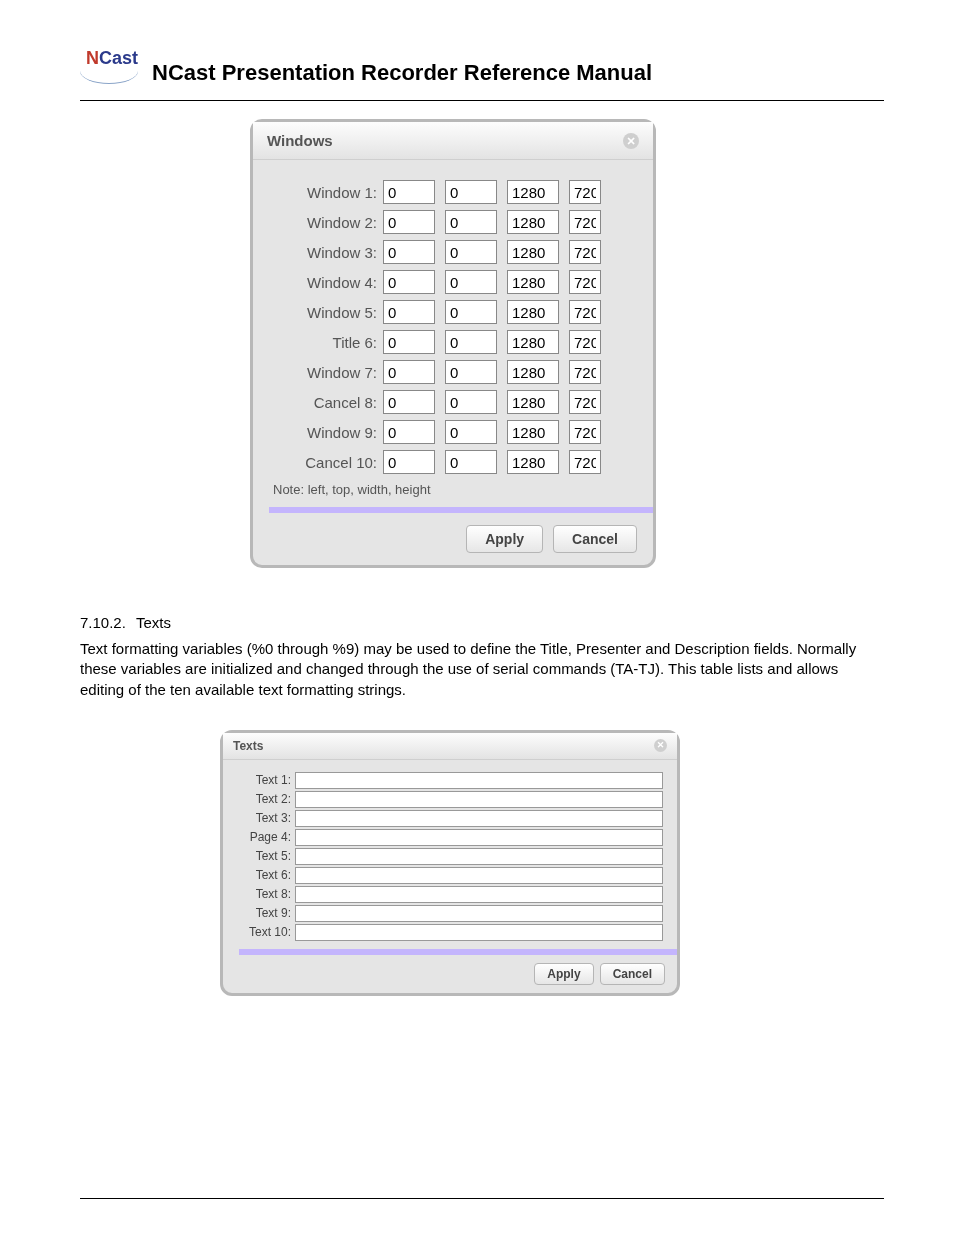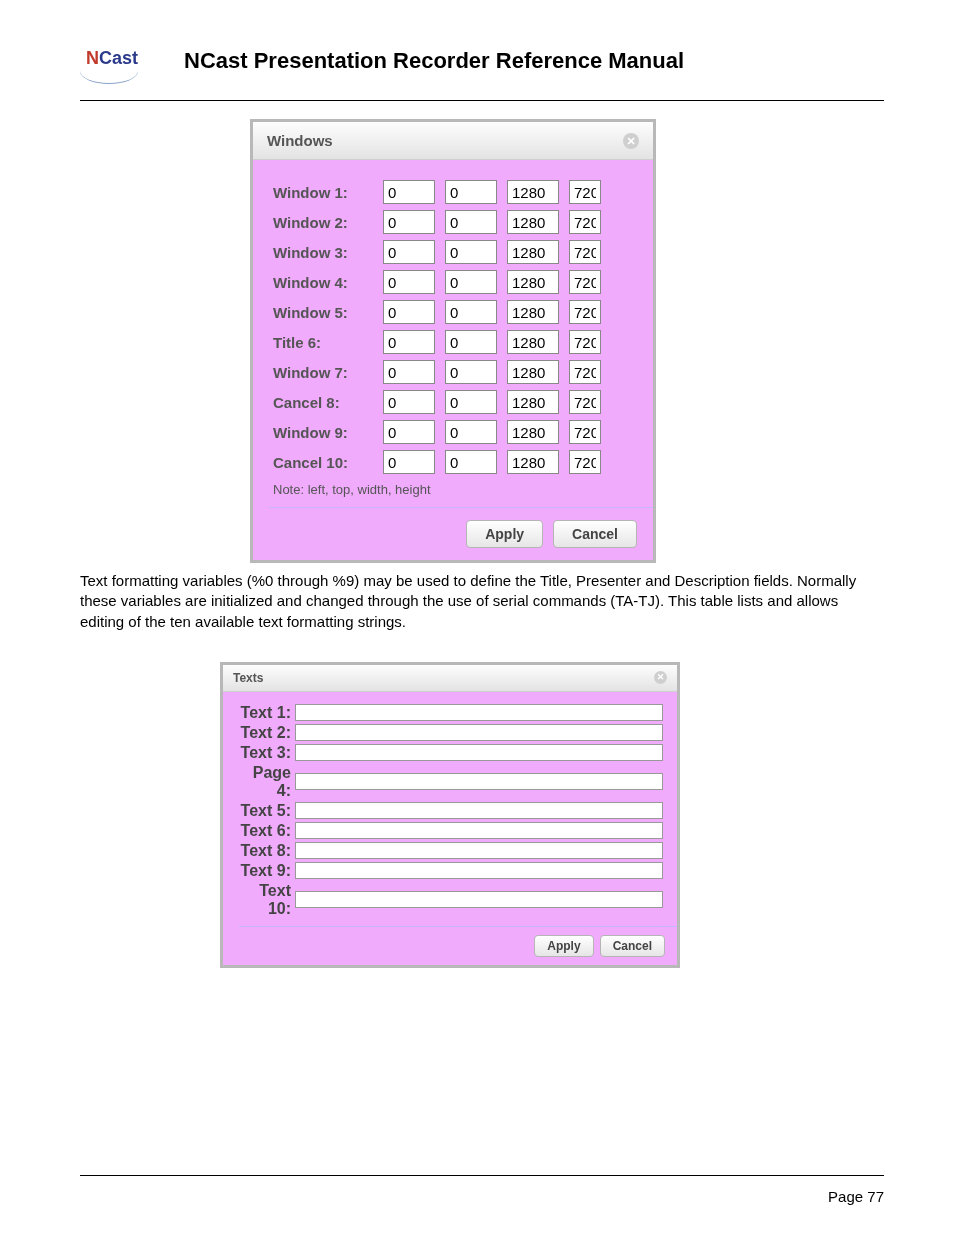--- a/index.html
+++ b/index.html
@@ -12,22 +12,22 @@
     background: #fff;
   }
   .page {
     width: 954px;
     min-height: 1235px;
     padding: 48px 70px 30px 80px;
     position: relative;
   }
   .header-row {
     display: flex;
-    align-items: flex-start;
-    gap: 44px;
+    align-items: flex-end;
+    gap: 12px;
   }
   .logo {
     width: 60px;
     height: 38px;
     position: relative;
   }
   .logo .arc {
     position: absolute;
     left: 0; top: 8px;
     width: 58px; height: 28px;
@@ -55,22 +55,22 @@
     margin: 14px 0 18px 0;
     border: none;
     border-top: 1px solid #000;
   }
   .embed-wrap1 { margin-left: 170px; }
   .embed-wrap2 { margin-left: 140px; }
 
   
   .dlg {
     border: 3px solid #b8b8b8;
-    border-radius: 0;
-    background: #f0abfc;
+    border-radius: 12px;
+    background: #e5e5e5;
   }
   .dlg-header {
     background: linear-gradient(#fdfdfd, #e3e3e3);
     color: #555;
     font-weight: bold;
     padding: 10px 14px;
     display: flex;
     justify-content: space-between;
     align-items: center;
     border-bottom: 1px solid #cfcfcf;
@@ -80,21 +80,21 @@
     border-radius: 50%;
     background: #cfcfcf;
     color: #fff;
     font-size: 11px;
     line-height: 16px;
     text-align: center;
     cursor: pointer;
   }
   .dlg-body { padding: 14px 20px 10px 20px; }
   .dlg-footer {
-    border-top: 1px solid #c4b5fd;
+    border-top: 6px solid #c4b5fd;
     padding: 12px 16px;
     display: flex;
     justify-content: flex-end;
     gap: 10px;
     margin-left: 16px;
   }
   .btn {
     background: linear-gradient(#ffffff, #e6e6e6);
     border: 1px solid #b5b5b5;
     border-radius: 4px;
@@ -113,22 +113,23 @@
   
   .win-dlg { width: 406px; }
   .win-dlg .dlg-header { font-size: 15px; }
   .win-row {
     display: flex;
     align-items: center;
     margin: 6px 0;
   }
   .win-label {
     width: 110px;
+    text-align: right;
     padding-right: 6px;
-    font-weight: bold;
+    font-weight: normal;
     color: #555;
     font-size: 15px;
   }
   .win-row input {
     height: 24px;
     border: 1px solid #888;
     padding: 0 4px;
     font-size: 15px;
     font-family: Arial, sans-serif;
   }
@@ -140,23 +141,23 @@
   
   .txt-dlg { width: 460px; }
   .txt-dlg .dlg-header { font-size: 12px; padding: 6px 10px; }
   .txt-dlg .dlg-header .close-icon { width: 13px; height: 13px; font-size: 9px; line-height: 13px; }
   .txt-dlg .dlg-body { padding: 10px 14px 6px 14px; }
   .txt-row { display: flex; align-items: center; margin: 2px 0; }
   .txt-label {
     width: 58px;
     text-align: right;
     padding-right: 4px;
-    font-weight: bold;
+    font-weight: normal;
     color: #444;
-    font-size: 16px;
+    font-size: 12px;
   }
   .txt-row input {
     flex: 1;
     height: 17px;
     border: 1px solid #999;
     padding: 0 3px;
     font-size: 12px;
   }
   .txt-dlg .dlg-footer { padding: 8px 12px; gap: 6px; }
   .txt-dlg .btn { padding: 3px 12px; font-size: 12px; }
@@ -279,20 +280,23 @@
           </div>
           <div class="note">Note: left, top, width, height</div>
         </div>
       <div class="dlg-footer">
         <button class="btn">Apply</button>
         <button class="btn">Cancel</button>
       </div>
     </div>
   </div>
 
+  <div class="section-head">
+    <span class="section-num">7.10.2.</span><span>Texts</span>
+  </div>
   <div class="para">Text formatting variables (%0 through %9) may be used to define the Title, Presenter and Description fields. Normally these variables are initialized and changed through the use of serial commands (TA-TJ). This table lists and allows editing of the ten available text formatting strings.</div>
 
   <div class="embed-wrap2" style="margin-top:30px;">
     <div class="dlg txt-dlg">
       <div class="dlg-header">
         <span>Texts</span>
         <span class="close-icon">✕</span>
       </div>
       <div class="dlg-body" id="txt-body">
           <div class="txt-row">
@@ -334,16 +338,15 @@
         </div>
       <div class="dlg-footer">
         <button class="btn">Apply</button>
         <button class="btn">Cancel</button>
       </div>
     </div>
   </div>
 
   <div class="page-footer">
     <hr>
-    <div class="page-num">Page 77</div>
   </div>
 
 </div>
 
 </body></html>

